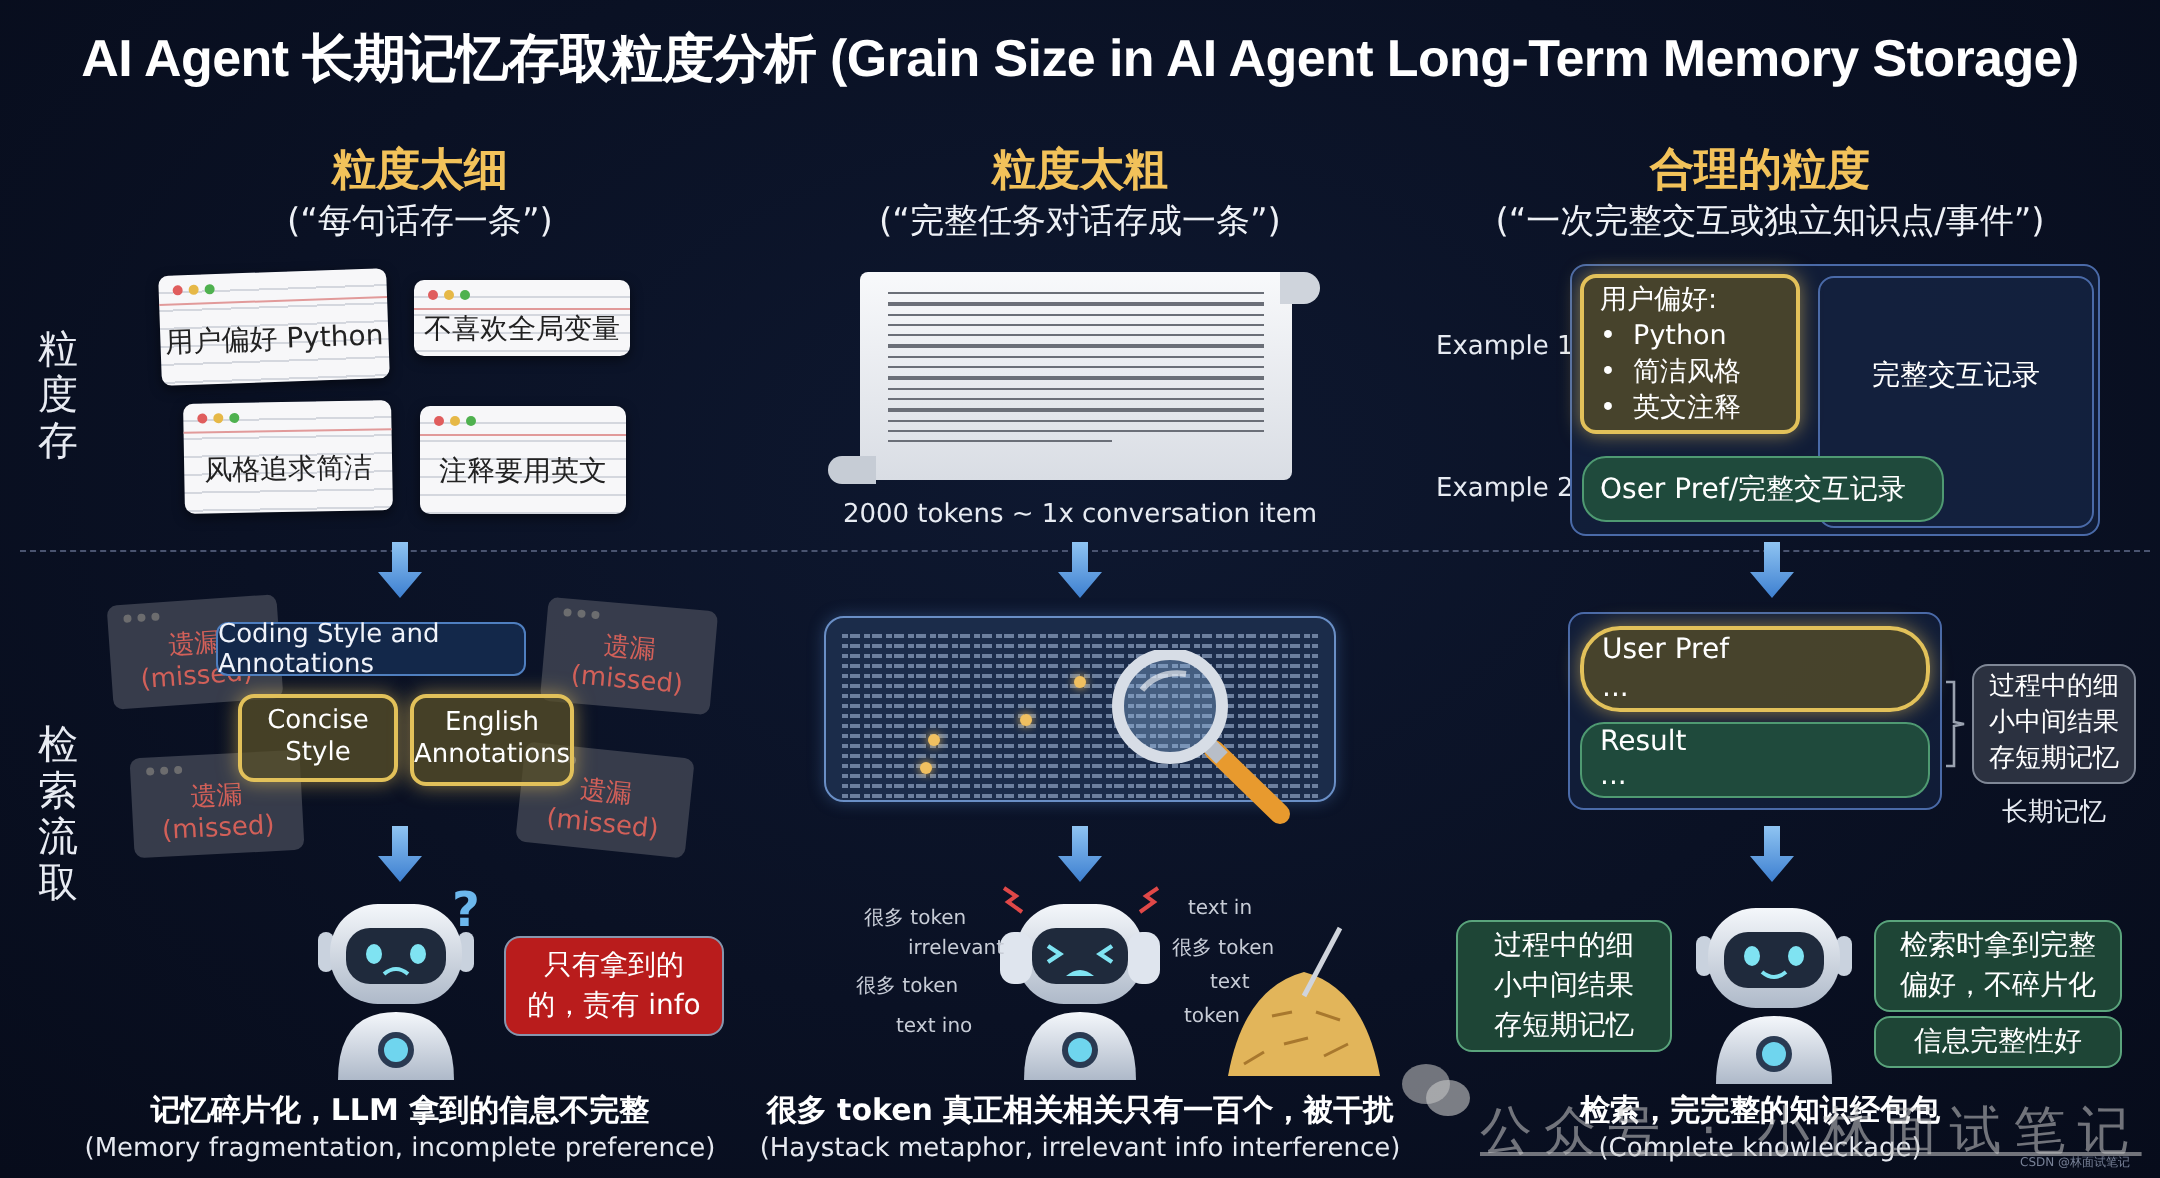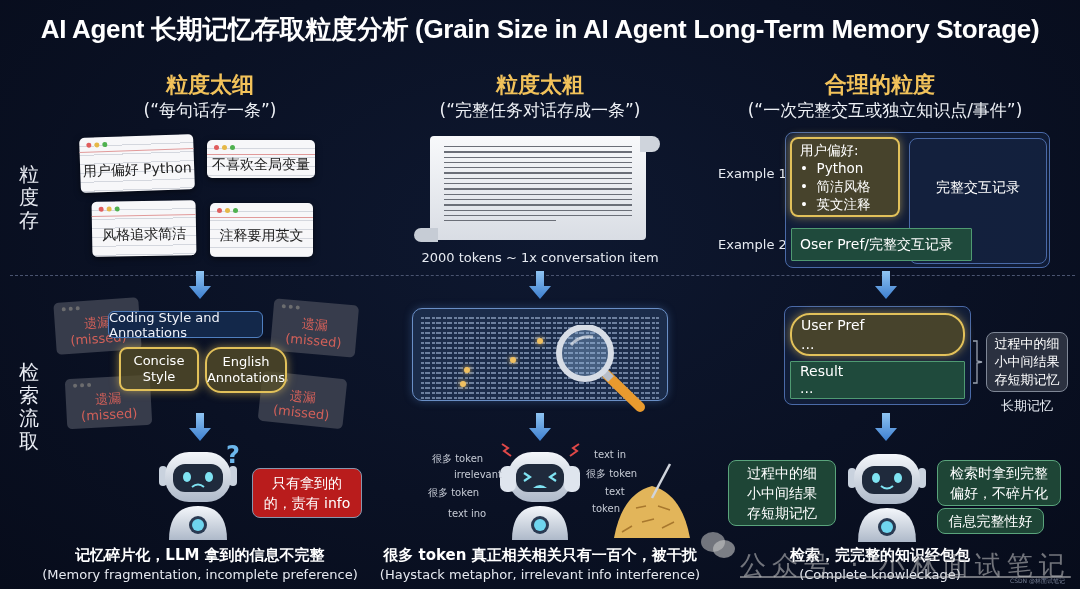--- a/index.html
+++ b/index.html
@@ -66,21 +66,21 @@
     box-shadow: 0 0 8px rgba(90,140,210,.35); overflow: hidden;
   }
   .haystack-text .tl { height: 2px; margin: 3px 8px 0 8px;
     background: repeating-linear-gradient(90deg, #8fa3c2 0 3px, transparent 3px 4px, #8fa3c2 4px 9px, transparent 9px 11px);
     opacity:.7;
   }
   .hl { width: 6px; height: 6px; border-radius: 50%; background: #f0c060; box-shadow: 0 0 5px #f0c060; }
   
   .outer-blue { border: 1.5px solid #4a6aa8; border-radius: 8px; background: rgba(20,34,64,.7); }
   .green-box {
-    background: #1f4a3c; border: 1.5px solid #4f9a72; border-radius: 1px; color: #fff;
+    background: #1f4a3c; border: 1.5px solid #4f9a72; border-radius: 12px; color: #fff;
   }
   .grey-bubble {
     background: #2b3140; border: 1.5px solid #7f8796; border-radius: 8px;
     font-size: 13px; line-height: 18px; text-align: center; color: #fff;
     display:flex; align-items:center; justify-content:center;
   }
   .speech {
     background: #b91c1c; border: 1.5px solid #8796ad; border-radius: 8px;
     color: #fff; font-size: 14px; line-height: 20px; text-align: center;
     display:flex; align-items:center; justify-content:center;
@@ -207,21 +207,21 @@
       <i></i>
       <i></i>
       <i></i>
     </span>
   <span>遗漏</span>
   <span>(missed)</span>
 </div>
 <div class="abs blue-pill" style="left:108px;top:311px;width:155px;height:27px;">Coding Style and Annotations</div>
 <div class="abs gold-box" style="left:119px;top:347px;width:80px;height:44px;white-space:pre-line;">Concise
 Style</div>
-<div class="abs gold-box" style="left:205px;top:347px;width:82px;height:46px;white-space:pre-line;border-radius:16px;">English
+<div class="abs gold-box" style="left:205px;top:347px;width:82px;height:46px;white-space:pre-line;">English
 Annotations</div>
 
 <svg class="abs" style="left:157px;top:448px;width:82px;height:92px;" viewBox="0 0 82 92">
   <defs>
       <linearGradient id="rb" x1="0" x2="0" y1="0" y2="1">
         <stop offset="0" stop-color="#f4f7fb"></stop>
         <stop offset="1" stop-color="#aeb9c9"></stop>
       </linearGradient>
     </defs>
   <rect x="2" y="18" width="8" height="20" rx="4" fill="#c9d2de"></rect>
@@ -368,21 +368,21 @@
   <path d="M35 36 q6 5 12 0" stroke="#7fe3f2" stroke-width="2" fill="none"></path>
   <path d="M12 92 q0 -34 29 -34 q29 0 29 34z" fill="url(#rb)"></path>
   <circle cx="41" cy="77" r="9" fill="#2a3a52"></circle>
     <circle cx="41" cy="77" r="6" fill="#6fd5ee"></circle>
 </svg>
 <div class="abs green-note" style="left:728px;top:460px;width:108px;height:66px;white-space:pre-line;">过程中的细
 小中间结果
 存短期记忆</div>
 <div class="abs green-note" style="left:937px;top:460px;width:124px;height:46px;white-space:pre-line;">检索时拿到完整
 偏好，不碎片化</div>
-<div class="abs green-note" style="left:937px;top:508px;width:107px;height:26px;">信息完整性好</div>
+<div class="abs green-note" style="left:937px;top:508px;width:124px;height:26px;">信息完整性好</div>
 <div class="abs bottom-zh" style="left:760px;top:546px;width:240px;">检索，完完整的知识经包包</div>
 <div class="abs bottom-en" style="left:780px;top:567px;width:200px;">(Complete knowleckage)</div>
 
 <svg class="abs" style="left:700px;top:530px;width:36px;height:30px;" viewBox="0 0 36 30">
     <ellipse cx="13" cy="12" rx="12" ry="10" fill="rgba(200,200,200,.55)"></ellipse>
     <ellipse cx="24" cy="19" rx="11" ry="9" fill="rgba(200,200,200,.6)"></ellipse>
   </svg>
 <div class="abs watermark" style="left:740px;top:548px;text-decoration:underline;">公众号 · 小林面试笔记</div>
 <div class="abs credit" style="left:1010px;top:577px;">CSDN @林面试笔记</div>
 

